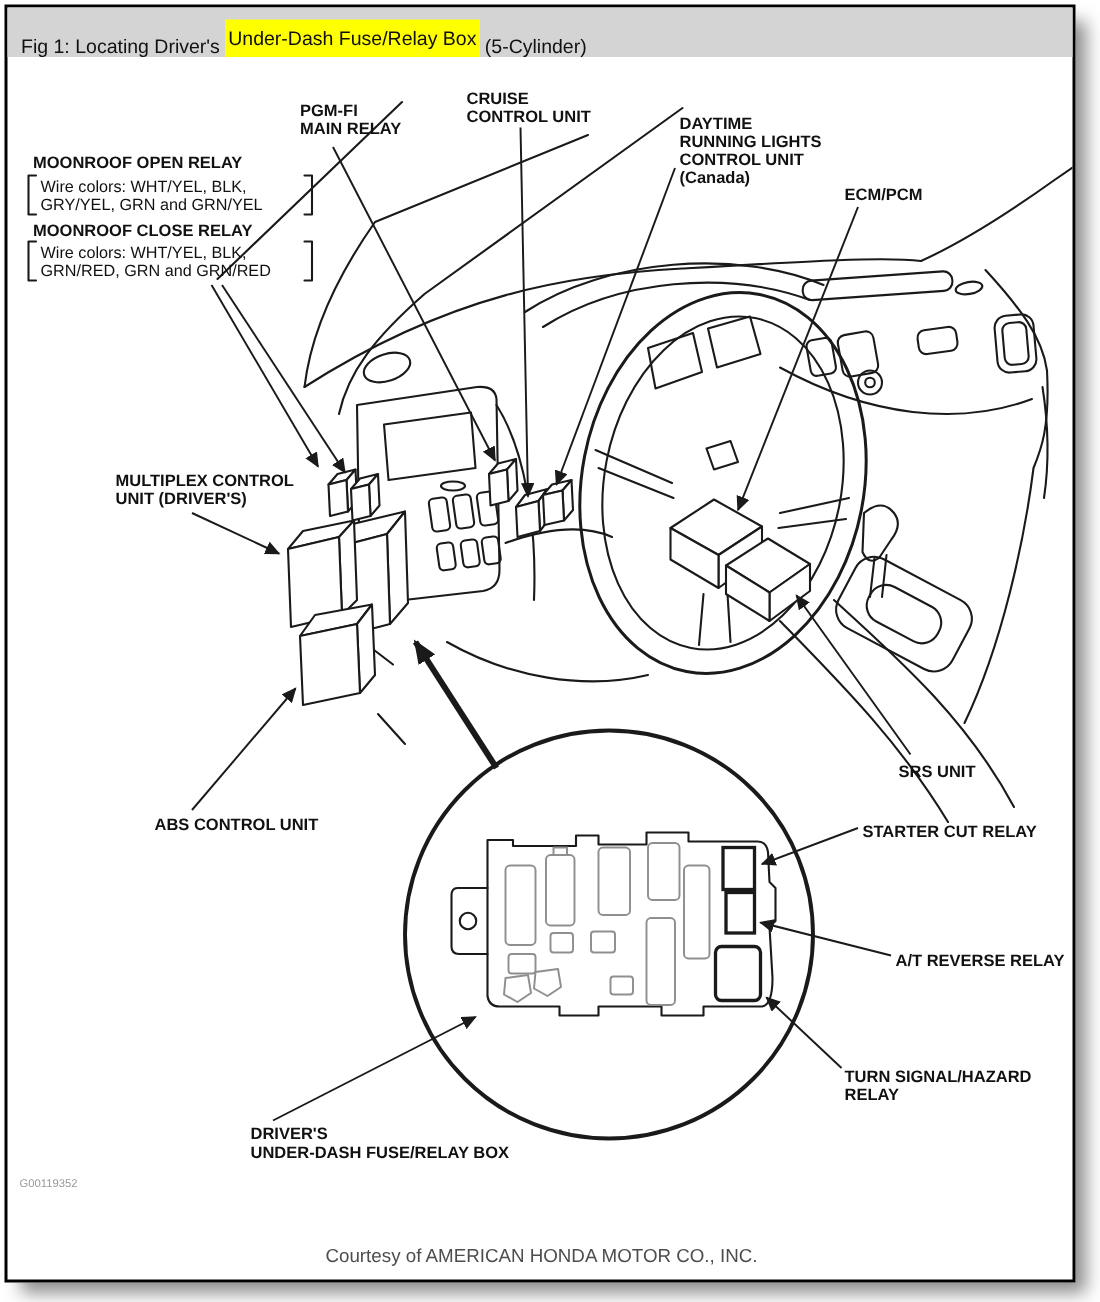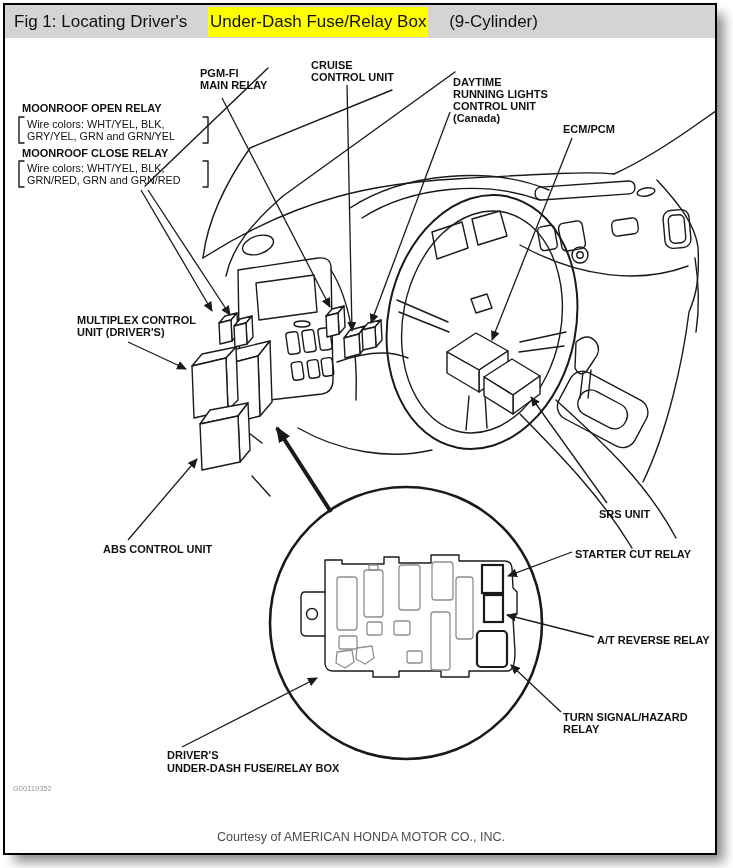--- a/index.html
+++ b/index.html
@@ -10,24 +10,24 @@
   }
   .page{
     position:absolute;left:3px;top:3px;width:710px;height:848px;
     background:var(--page_bg,#fff);
     border:2px solid var(--border,#000);
     box-shadow:9px 9px 11px -2px rgba(0,0,0,.45);
   }
   .titlebar{
     position:absolute;left:0;top:0;right:0;height:33px;
     background:var(--titlebar_bg,#d4d4d4);
-    display:flex;align-items:center;
+    display:flex;align-items:flex-end;
     padding-left:9px;box-sizing:border-box;
-    font-size:17px;color:var(--text,#1c1c1c);
-    white-space:pre;z-index:2;gap:16px;
+    font-size:13px;color:var(--text,#1c1c1c);
+    white-space:pre;z-index:2;
   }
   .titlebar .hl{background:var(--highlight,#ff0);padding:5px 2px;}
   svg.diagram{position:absolute;left:0;top:0;z-index:1;}
   
   .ln{stroke:var(--line,#1a1a1a);stroke-width:1.4;fill:none;stroke-linecap:round;stroke-linejoin:round;}
   .ln2{stroke:var(--line,#1a1a1a);stroke-width:2;fill:none;stroke-linecap:round;stroke-linejoin:round;}
   .fillw{fill:var(--page_bg,#fff);}
   .lt{stroke:var(--light_line,#8f8f8f);stroke-width:1.3;fill:none;stroke-linejoin:round;}
   .dk{stroke:var(--line,#111);stroke-width:2.2;fill:var(--page_bg,#fff);}
   .circle-inset{stroke:var(--line,#111);stroke-width:2.6;fill:var(--page_bg,#fff);}
@@ -38,21 +38,21 @@
   .lb{font-weight:700;font-size:11px;fill:var(--text,#111);}
   .lw{font-weight:400;font-size:10.8px;fill:var(--text,#111);}
   .gcode{font-weight:400;font-size:7.5px;fill:var(--muted,#999);}
   .footer{font-weight:400;font-size:12.5px;fill:var(--footer_text,#4d4d4d);}
 </style>
 </head>
 <body>
 
 <div class="page">
 
-  <div class="titlebar"><span>Fig 1: Locating Driver's </span><span class="hl">Under-Dash Fuse/Relay Box</span><span> (9-Cylinder)</span></div>
+  <div class="titlebar"><span>Fig 1: Locating Driver's </span><span class="hl">Under-Dash Fuse/Relay Box</span><span> (5-Cylinder)</span></div>
 
   <svg class="diagram" width="710" height="848" viewBox="5 5 710 848">
     <defs>
       <marker id="ah" markerWidth="11" markerHeight="9" refX="9" refY="4.5" orient="auto" markerUnits="userSpaceOnUse">
         <path d="M0,0 L10,4.5 L0,9 Z" fill="#1a1a1a"></path>
       </marker>
       <marker id="ahL" markerWidth="17" markerHeight="13" refX="14" refY="6.5" orient="auto" markerUnits="userSpaceOnUse">
         <path d="M0,0 L16,6.5 L0,13 Z" fill="#1a1a1a"></path>
       </marker>
     </defs>

